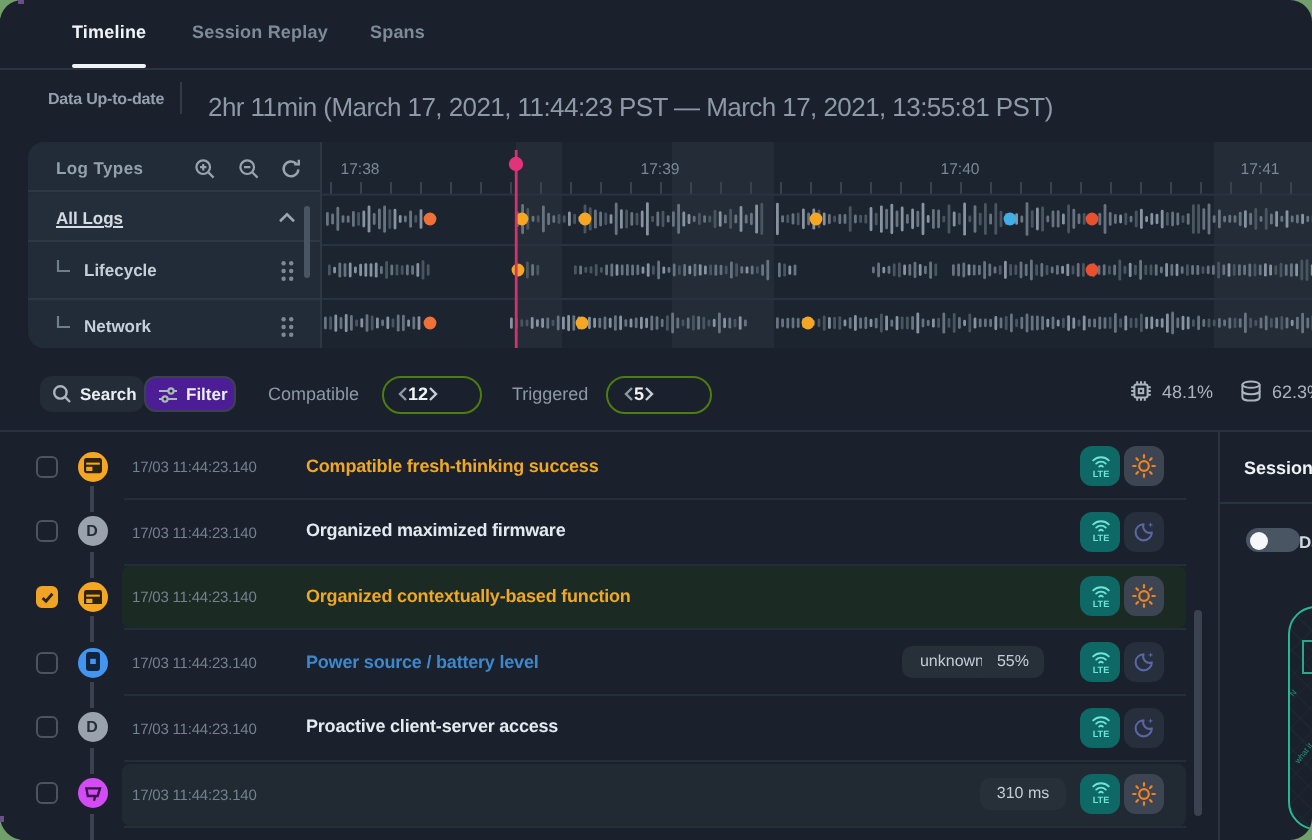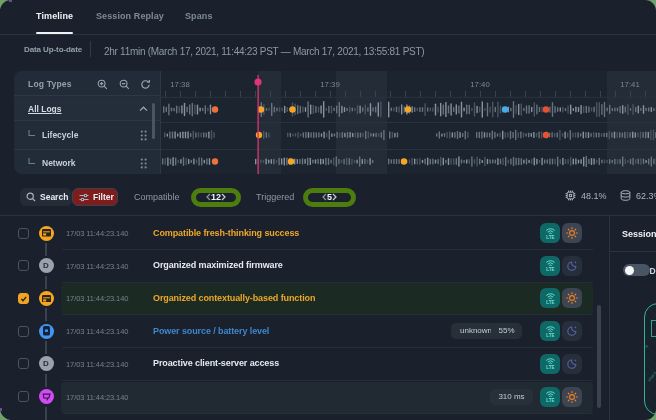--- a/index.html
+++ b/index.html
@@ -9,38 +9,38 @@
 .abs { position:absolute; }
 
 .tabbar { position:absolute; left:0; top:0; width:656px; height:35px; border-bottom:1px solid #2a3340; }
 .tab { position:absolute; top:0; height:35px; line-height:33px; font-size:9px; font-weight:bold; color:#7e8a97; letter-spacing:0.1px; }
 .tab.active { color:#f1f4f7; }
 .tab.active:after { content:""; position:absolute; left:0; right:0; bottom:1px; height:2px; background:#eef2f5; border-radius:1px; }
 
 .inforow { position:absolute; left:0; top:36px; width:656px; height:35px; }
 .inflabel { position:absolute; left:24px; top:9px; letter-spacing:-0.1px; font-size:8px; font-weight:bold; color:#93a0ad; }
 .infdiv { position:absolute; left:90px; top:5px; width:1px; height:16px; background:#323c49; }
-.infval { position:absolute; left:104px; top:10px; font-size:10px; color:#8d99a6; letter-spacing:-0.28px; }
+.infval { position:absolute; left:104px; top:10px; font-size:13px; color:#8d99a6; letter-spacing:-0.28px; }
 
 .tpanel { position:absolute; left:14px; top:71px; width:642px; height:103px; background:#1d2631; border-radius:8px 0 0 8px; overflow:hidden; }
 .tp-left { position:absolute; left:0; top:0; width:146px; height:103px; background:#222c38; }
 .tp-hd { position:absolute; left:0; top:0; width:146px; height:25px; border-bottom:1px solid #2e3845; }
 .tp-hd .lbl { position:absolute; left:14px; top:8px; font-size:8.5px; font-weight:bold; color:#93a0ad; letter-spacing:0.2px; }
 .tp-row { position:absolute; left:0; width:146px; }
 .tp-row .txt { position:absolute; font-size:8.5px; font-weight:bold; color:#c6cfd8; }
 .tp-sep { position:absolute; left:0; width:146px; height:1px; background:#2e3845; }
 .tp-div { position:absolute; left:146px; top:0; width:1px; height:103px; background:#2e3845; }
 .tp-sb { position:absolute; left:138px; top:32px; width:3px; height:36px; border-radius:2px; background:#4a5563; }
 .wave-bg { position:absolute; left:146px; top:0; width:496px; height:103px; background:#1c242f; }
 
 svg.ic { display:block; }
 
 .srow { position:absolute; left:0; top:174px; width:656px; height:42px; border-bottom:1px solid #29333f; }
 .btn { position:absolute; top:14px; height:18px; background:#232c37; border-radius:6px; display:flex; align-items:center; color:#e8edf2; font-size:8.5px; font-weight:bold; }
-.stepper { position:absolute; top:13.5px; height:19px; border:5px solid #4d7c0f; border-radius:9.5px; display:flex; align-items:center; justify-content:center; color:#8d99a6; }
+.stepper { position:absolute; top:13.5px; height:19px; border:1px solid #4d7c0f; border-radius:9.5px; display:flex; align-items:center; justify-content:flex-start; color:#8d99a6; }
 .slabel { position:absolute; top:17.5px; font-size:9px; color:#8d99a6; }
 .sval { font-size:9px; font-weight:bold; color:#f0f3f6; }
 .pct { position:absolute; top:17px; font-size:9px; color:#aab5c0; }
 
 .list { position:absolute; left:0; top:216px; width:609px; height:204px; }
 .lrow { position:absolute; left:0; width:609px; height:32px; }
 .lsep { position:absolute; left:62px; width:531px; height:1px; background:#242e39; }
 .hl-green { position:absolute; left:61px; top:1px; width:532px; height:31px; background:#1b2b23; border-radius:4px; }
 .hl-gray { position:absolute; left:61px; top:1px; width:532px; height:31px; background:#212933; border-radius:4px; }
 .cb { position:absolute; left:18px; top:10.5px; width:11px; height:11px; border:1.2px solid #4a5560; border-radius:3px; }
@@ -692,21 +692,21 @@
 </div>
 
 <div class="srow">
   <div class="btn" style="left:20px;width:52px;align-items:center;">
     <svg class="ic" style="margin-left:6px;" width="10" height="10" viewBox="0 0 10 10" fill="none" stroke="#aab5c0" stroke-width="1.2">
           <circle cx="4.2" cy="4.2" r="3.1"></circle>
           <path d="M6.6 6.6 L9 9"></path>
         </svg>
     <span style="margin-left:4px;">Search</span>
   </div>
-  <div class="btn" style="left:72px;width:46px;border:1px solid #39434f;background:#7f1d1d;">
+  <div class="btn" style="left:72px;width:46px;border:1px solid #39434f;background:#4c1d95;">
     <svg class="ic" style="margin-left:6px;" width="10" height="9" viewBox="0 0 10 9" fill="none" stroke="#aab5c0" stroke-width="1.1">
           <path d="M0.5 2.5 h9 M0.5 6.5 h9"></path>
           <circle cx="6.5" cy="2.5" r="1.3" fill="#232c37"></circle>
           <circle cx="3.5" cy="6.5" r="1.3" fill="#232c37"></circle>
         </svg>
     <span style="margin-left:4px;">Filter</span>
   </div>
   <div class="slabel" style="left:134px;">Compatible</div>
   <div class="stepper" style="left:191px;width:50px;">
     <svg class="ic" style="margin-left:7px;" width="5" height="8" viewBox="0 0 5 8" fill="none" stroke="#8d99a6" stroke-width="1.2">

